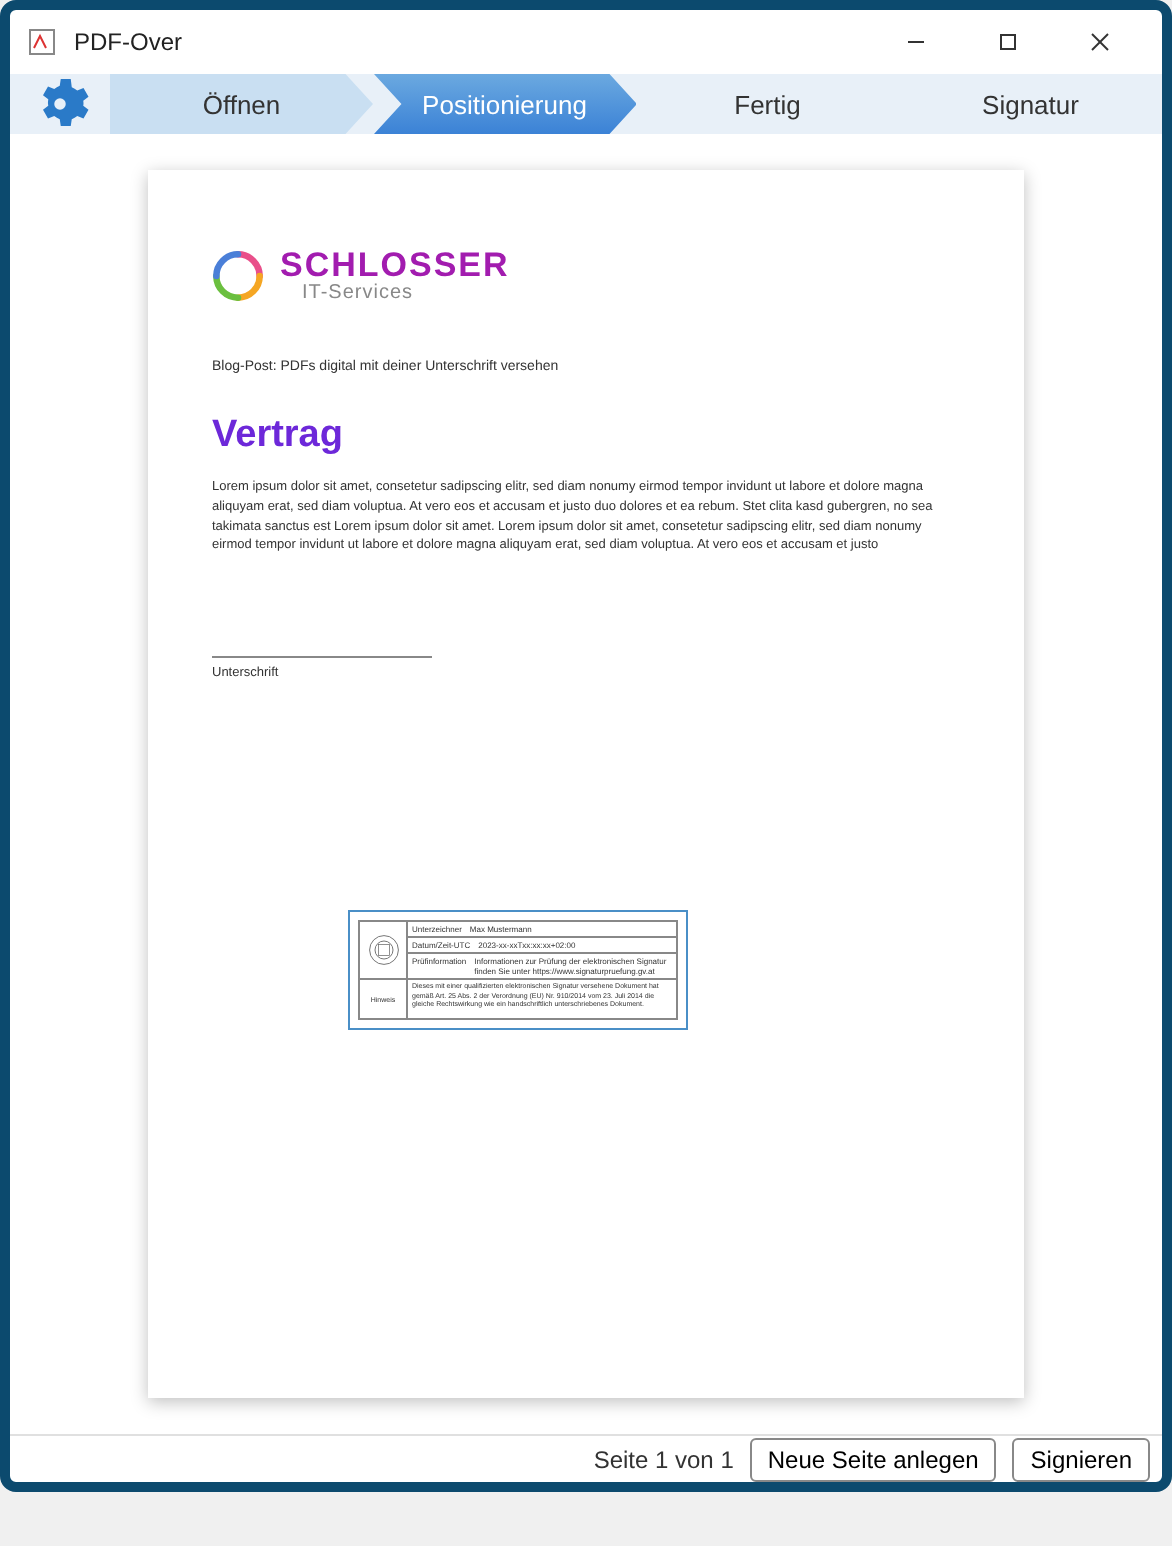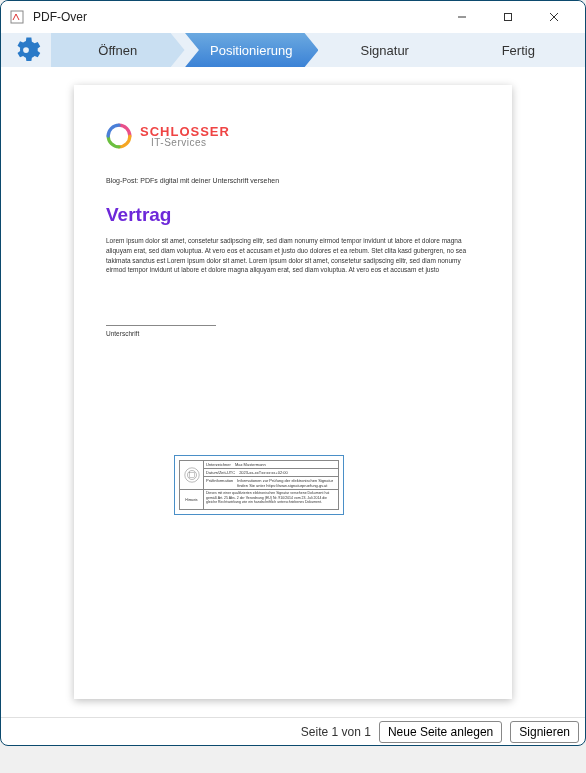--- a/index.html
+++ b/index.html
@@ -7,21 +7,21 @@
       font-family: "Segoe UI", Tahoma, sans-serif;
       background: #f0f0f0;
       width: 586px;
       height: 773px;
       overflow: hidden;
     }
     .window {
       width: 586px;
       height: 746px;
       background: #ffffff;
-      border: 1px solid #0c4a6e;
+      border: 5px solid #0c4a6e;
       border-radius: 8px;
       display: flex;
       flex-direction: column;
       position: relative;
     }
     .titlebar {
       height: 32px;
       display: flex;
       align-items: center;
       padding: 0 8px;
@@ -120,24 +120,24 @@
       display: flex;
       align-items: center;
       gap: 8px;
       margin-bottom: 28px;
     }
     .logo-text {
       display: flex;
       flex-direction: column;
     }
     .logo-name {
-      font-size: 13px;
+      font-size: 17px;
       font-weight: bold;
       letter-spacing: 1px;
-      color: #ef4444;
+      color: #a21caf;
     }
     .logo-sub {
       font-size: 10px;
       color: #888;
       letter-spacing: 0.5px;
       margin-left: 11px;
       margin-top: -2px;
     }
     .blogpost {
       font-size: 7px;
@@ -304,29 +304,29 @@
               <stop offset="0" stop-color="#6ba9e0"></stop>
               <stop offset="1" stop-color="#3b82d6"></stop>
             </linearGradient>
           </defs>
           <polygon points="0,0 120,0 134,21 120,42 0,42 14,21" fill="url(#g1)"></polygon>
         </svg>
         <span class="label">Positionierung</span>
       </div>
       <div class="step">
         <svg class="bg" viewBox="0 0 134 42" preserveAspectRatio="none">
-          <polygon points="0,0 120,0 134,21 120,42 0,42 14,21" fill="#e8f0f8"></polygon>
-        </svg>
-        <span class="label">Signatur</span>
+          <polygon points="0,0 134,0 134,42 0,42 14,21" fill="#e8f0f8"></polygon>
+        </svg>
+        <span class="label">Fertig</span>
       </div>
       <div class="step">
         <svg class="bg" viewBox="0 0 134 42" preserveAspectRatio="none">
-          <polygon points="0,0 134,0 134,42 0,42 14,21" fill="#e8f0f8"></polygon>
-        </svg>
-        <span class="label">Fertig</span>
+          <polygon points="0,0 120,0 134,21 120,42 0,42 14,21" fill="#e8f0f8"></polygon>
+        </svg>
+        <span class="label">Signatur</span>
       </div>
     </div>
   </div>
 
   <div class="content">
     <div class="page-preview">
 
       <div class="logo-row">
         <svg width="26" height="26" viewBox="0 0 24 24">
           <path d="M12 2 A10 10 0 0 1 22 12" stroke="#e94f8a" stroke-width="3" fill="none" stroke-linecap="round"></path>

